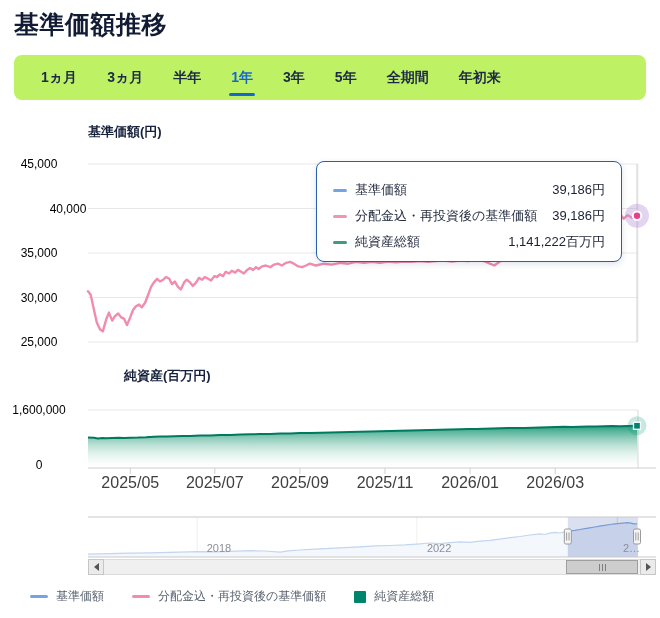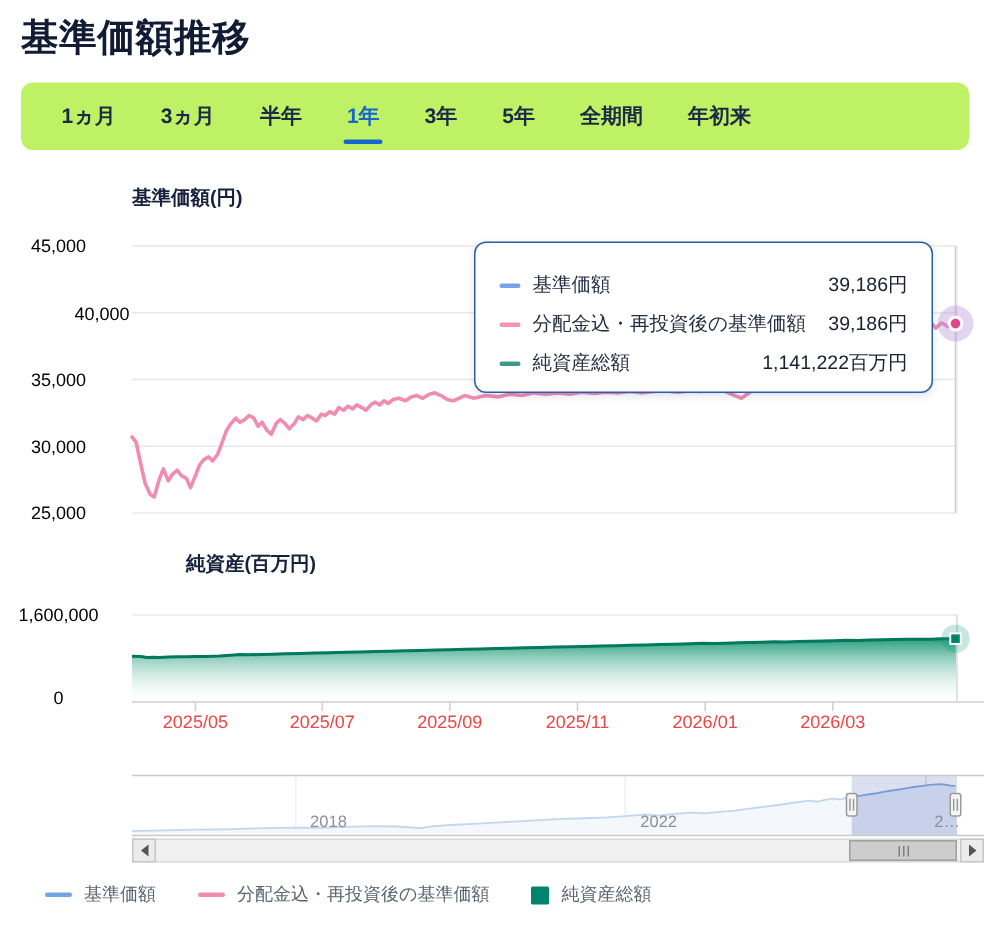--- a/index.html
+++ b/index.html
@@ -9,21 +9,21 @@
   .page-title{left:14px;top:8px;font-size:25px;font-weight:bold;color:#111b33;letter-spacing:.5px;}
   .tabbar{left:14px;top:55px;width:632px;height:45px;background:#bef264;border-radius:8px;
           display:flex;align-items:stretch;padding:0 12px;box-sizing:border-box;}
   .tab{position:relative;display:flex;align-items:center;padding:0 15px;font-size:14px;
        font-weight:600;color:#1e2947;cursor:pointer;white-space:nowrap;}
   .tab.active{color:#1766cf;}
   .tab.active::after{content:"";position:absolute;left:50%;transform:translateX(-50%);
        bottom:4px;width:26px;height:3px;background:#1766cf;border-radius:2px;}
   .chart-label{font-size:13px;font-weight:bold;color:#16213c;}
   .ytick{left:0;width:80px;text-align:center;font-size:12px;color:#000000;padding-right:2px;box-sizing:border-box;}
-  .xtick{width:80px;text-align:center;font-size:12px;color:#ef4444;top:474px;}
+  .xtick{width:80px;text-align:center;font-size:16px;color:#404040;top:474px;}
   .yearlabel{font-size:11px;color:#8b8f98;top:542px;}
   svg{display:block;}
   .tooltip{left:316px;top:161px;width:306px;box-sizing:border-box;background:#fff;
            border:1.5px solid #2a5fa8;border-radius:8px;padding:11px 16px 10px 16px;
            box-shadow:0 2px 6px rgba(30,60,120,.15);}
   .tooltip-date{font-size:13.5px;font-weight:bold;color:#1b2132;margin-bottom:5px;}
   .tt-row{display:flex;align-items:center;margin-top:8px;font-size:13px;}
   .tt-dash{width:14px;height:3px;border-radius:1.5px;margin-right:8px;flex:none;}
   .tt-label{color:#262e42;}
   .tt-value{margin-left:auto;color:#1b2132;}

